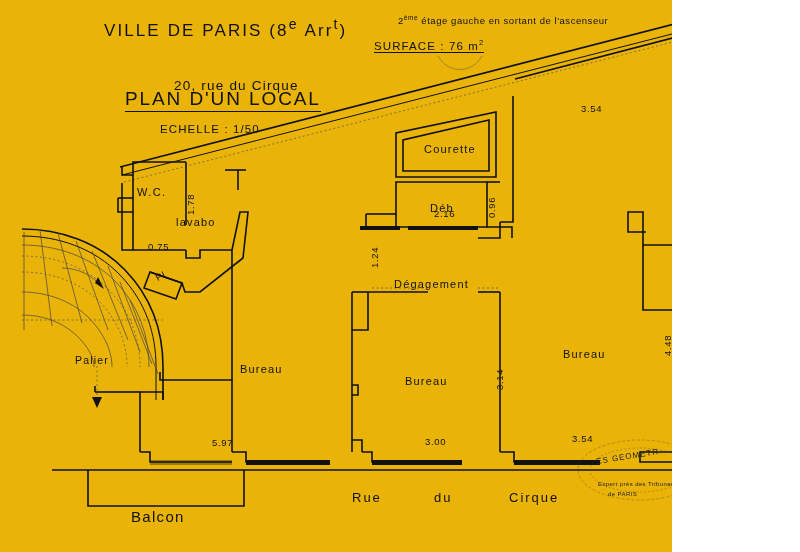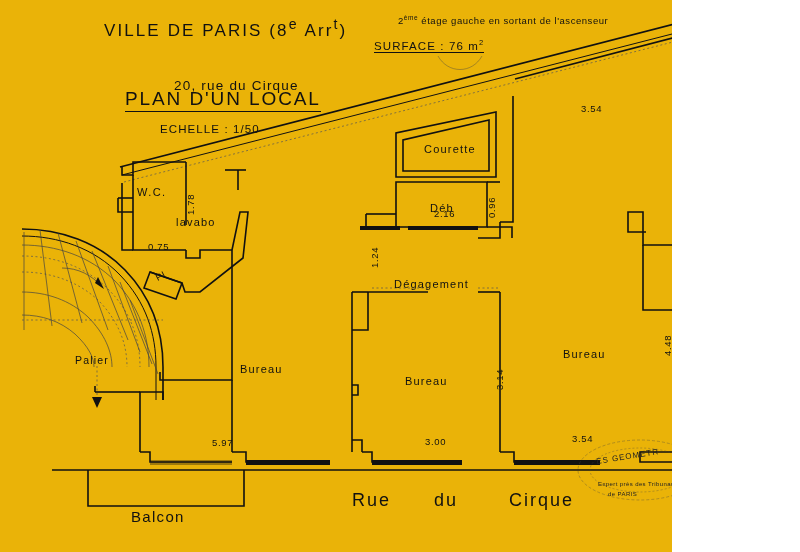--- a/index.html
+++ b/index.html
@@ -104,21 +104,21 @@
   .d-216  { left: 434px; top: 208px; }
   .d-178  { left: 185px; top: 215px; }
   .d-096  { left: 486px; top: 218px; }
   .d-124  { left: 369px; top: 268px; }
   .d-314r { left: 671px; top: 162px; }
   .d-314m { left: 494px; top: 390px; }
   .d-448  { left: 662px; top: 356px; }
   
   .street {
     top: 490px;
-    font-size: 18px;
+    font-size: 13px;
     letter-spacing: 2px;
   }
   .s-rue   { left: 352px; }
   .s-du    { left: 434px; }
   .s-cirque{ left: 497px; margin-left: 12px; }
   .stamp-txt {
     position: absolute;
     font-size: 6.5px;
     color: #222;
     white-space: nowrap;

